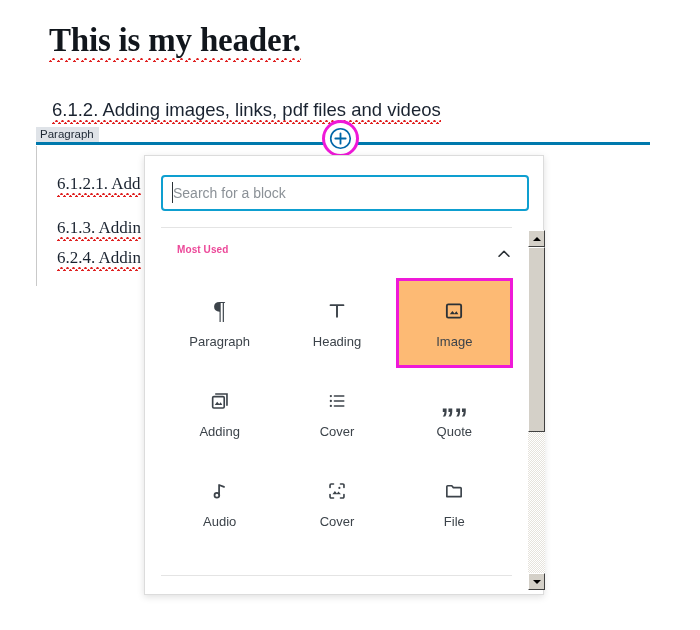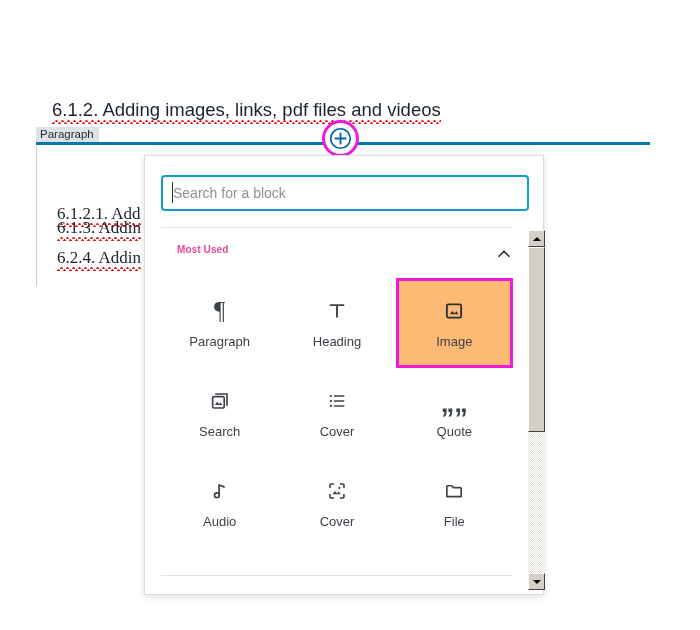--- a/index.html
+++ b/index.html
@@ -91,21 +91,21 @@
 
   
   .body-line {
     position: absolute;
     left: 57px;
     font-family: "Liberation Serif", serif;
     font-size: 17px;
     color: #1a2330;
     white-space: nowrap;
   }
-  .body-line.l1 { top: 204px; }
+  .body-line.l1 { top: 174px; }
   .body-line.l2 { top: 218px; }
   .body-line.l3 { top: 248px; }
 
   
   .line-mask {
     position: absolute;
     left: 144px;
     top: 160px;
     width: 420px;
     height: 145px;
@@ -336,20 +336,23 @@
     border-right: 1px solid #404040;
     border-bottom: 1px solid #404040;
     box-sizing: border-box;
   }
 </style>
 </head>
 <body>
 
 <div class="page">
 
+  <div class="doc-header">
+    <span class="sq">This is my header.</span>
+  </div>
 
   <div class="doc-subline">
     <span class="sq">6.1.2. Adding images, links, pdf files and videos</span>
   </div>
 
   <div class="block-toprule"></div>
   <div class="block-rail"></div>
   <div class="block-tag">Paragraph</div>
 
   <div class="body-line l1">
@@ -416,21 +419,21 @@
       </div>
 
       <div class="block-item">
         <span class="bi-icon">
           <svg viewBox="0 0 24 24" width="22" height="22">
             <path d="M7.4 4.4 H19.6 V16.6" fill="none" stroke="#3c434a" stroke-width="1.8" stroke-linecap="round"></path>
             <rect x="4" y="7.2" width="12.6" height="12.4" rx="1.3" fill="none" stroke="#3c434a" stroke-width="1.8"></rect>
             <path d="M6.3 16.4 L8.9 12.8 L11.1 15.4 L12.8 13.4 L14.5 16.4 Z" fill="#3c434a"></path>
           </svg>
         </span>
-        <span class="bi-label">Search</span>
+        <span class="bi-label">Adding</span>
       </div>
 
       <div class="block-item">
         <span class="bi-icon">
           <svg viewBox="0 0 24 24" width="22" height="22">
             <circle cx="5.3" cy="6.6" r="1.25" fill="#3c434a"></circle>
             <circle cx="5.3" cy="12" r="1.25" fill="#3c434a"></circle>
             <circle cx="5.3" cy="17.4" r="1.25" fill="#3c434a"></circle>
             <path d="M9.2 6.6 H19.4 M9.2 12 H19.4 M9.2 17.4 H19.4" stroke="#3c434a" stroke-width="1.7" stroke-linecap="round"></path>
           </svg>

